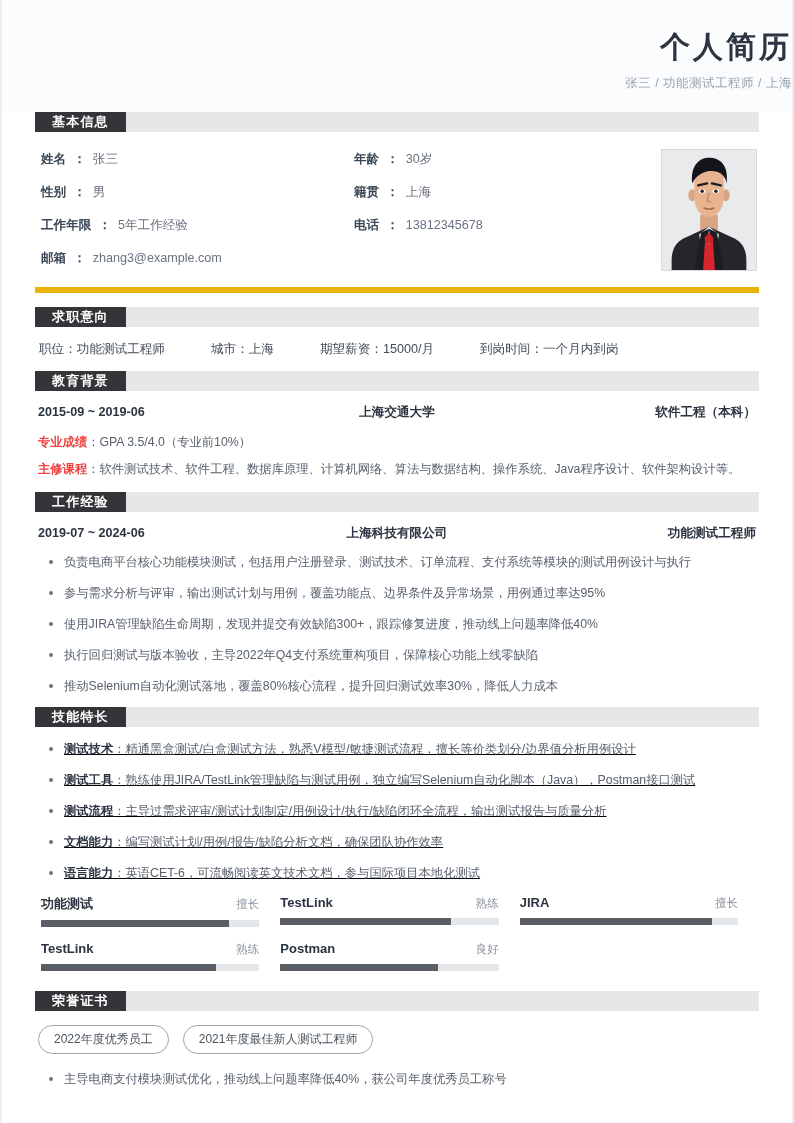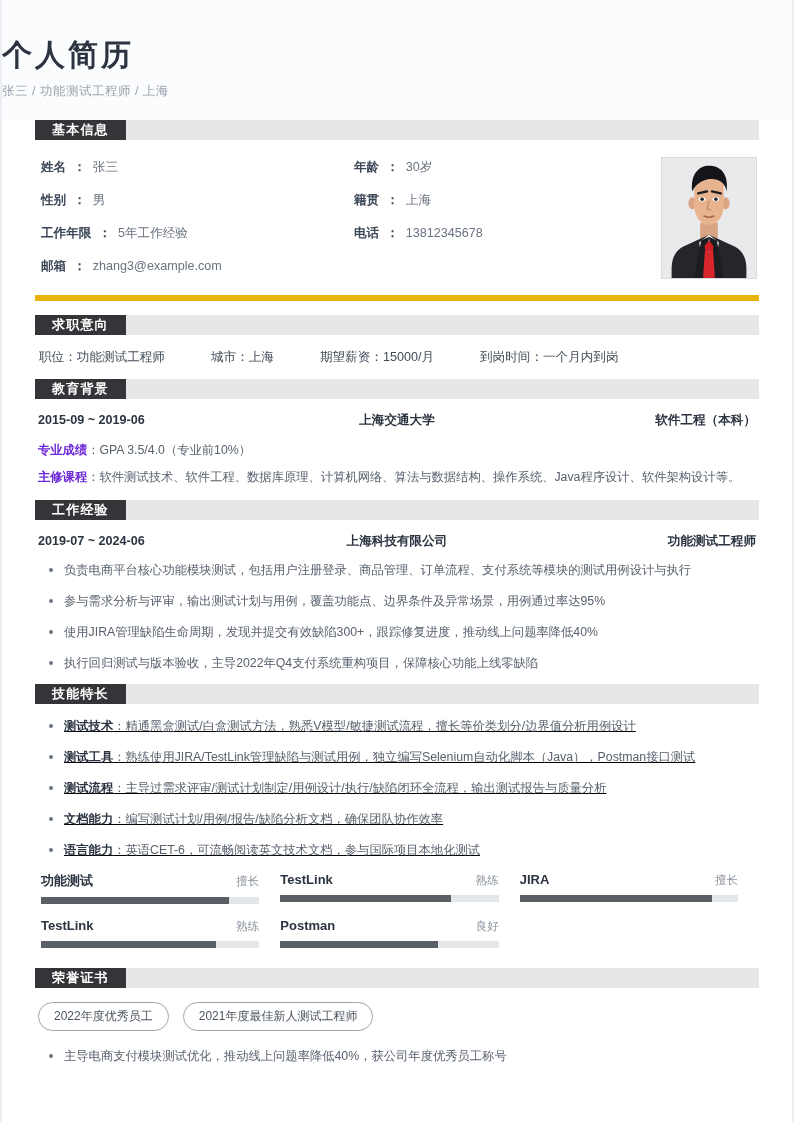--- a/index.html
+++ b/index.html
@@ -15,22 +15,22 @@
     height: 1123px;
     background: #ffffff;
     position: relative;
     border-left: 2px solid #eceef1;
     border-right: 2px solid #eceef1;
     overflow: hidden;
   }
 
   
   .header {
-    padding: 36px 0 20px 0;
-    text-align: left;
+    padding: 28px 0 20px 0;
+    text-align: right;
     background: #fbfcfd;
   }
   .header h1 {
     font-size: 30px;
     font-weight: bold;
     color: #2b3440;
     letter-spacing: 3px;
     line-height: 1.25;
   }
   .header .subtitle {
@@ -126,21 +126,21 @@
   .entry-head .eh-left { width: 33%; }
   .entry-head .eh-mid { width: 34%; text-align: center; }
   .entry-head .eh-right { width: 33%; text-align: right; }
 
   .kv-line {
     font-size: 12.3px;
     color: #58616d;
     line-height: 1.75;
     margin-bottom: 6px;
   }
-  .kv-line b { color: #6d28d9; font-weight: bold; }
+  .kv-line b { color: #ef4444; font-weight: bold; }
   .kv-line:last-child { margin-bottom: 0; }
 
   ul.bullets { list-style: none; }
   ul.bullets li {
     position: relative;
     padding-left: 26px;
     font-size: 12.3px;
     color: #58616d;
     line-height: 1.55;
     margin-bottom: 12px;
@@ -335,24 +335,25 @@
   <div class="sec-bar">
     <div class="sec-tab">工作经验</div>
   </div>
   <div class="body-block">
     <div class="entry-head">
       <span class="eh-left">2019-07 ~ 2024-06</span>
       <span class="eh-mid">上海科技有限公司</span>
       <span class="eh-right">功能测试工程师</span>
     </div>
     <ul class="bullets">
-      <li>负责电商平台核心功能模块测试，包括用户注册登录、商品管理、订单流程、支付系统等模块的测试用例设计与执行</li>
+      <li>负责电商平台核心功能模块测试，包括用户注册登录、测试技术、订单流程、支付系统等模块的测试用例设计与执行</li>
       <li>参与需求分析与评审，输出测试计划与用例，覆盖功能点、边界条件及异常场景，用例通过率达95%</li>
       <li>使用JIRA管理缺陷生命周期，发现并提交有效缺陷300+，跟踪修复进度，推动线上问题率降低40%</li>
       <li>执行回归测试与版本验收，主导2022年Q4支付系统重构项目，保障核心功能上线零缺陷</li>
+      <li>推动Selenium自动化测试落地，覆盖80%核心流程，提升回归测试效率30%，降低人力成本</li>
     </ul>
   </div>
 
   <div class="sec-bar">
     <div class="sec-tab">技能特长</div>
   </div>
   <div class="body-block" style="padding-bottom:8px;text-decoration:underline;">
     <ul class="bullets">
       <li><b>测试技术</b><span>：精通黑盒测试/白盒测试方法，熟悉V模型/敏捷测试流程，擅长等价类划分/边界值分析用例设计</span></li>
       <li><b>测试工具</b><span>：熟练使用JIRA/TestLink管理缺陷与测试用例，独立编写Selenium自动化脚本（Java），Postman接口测试</span></li>

